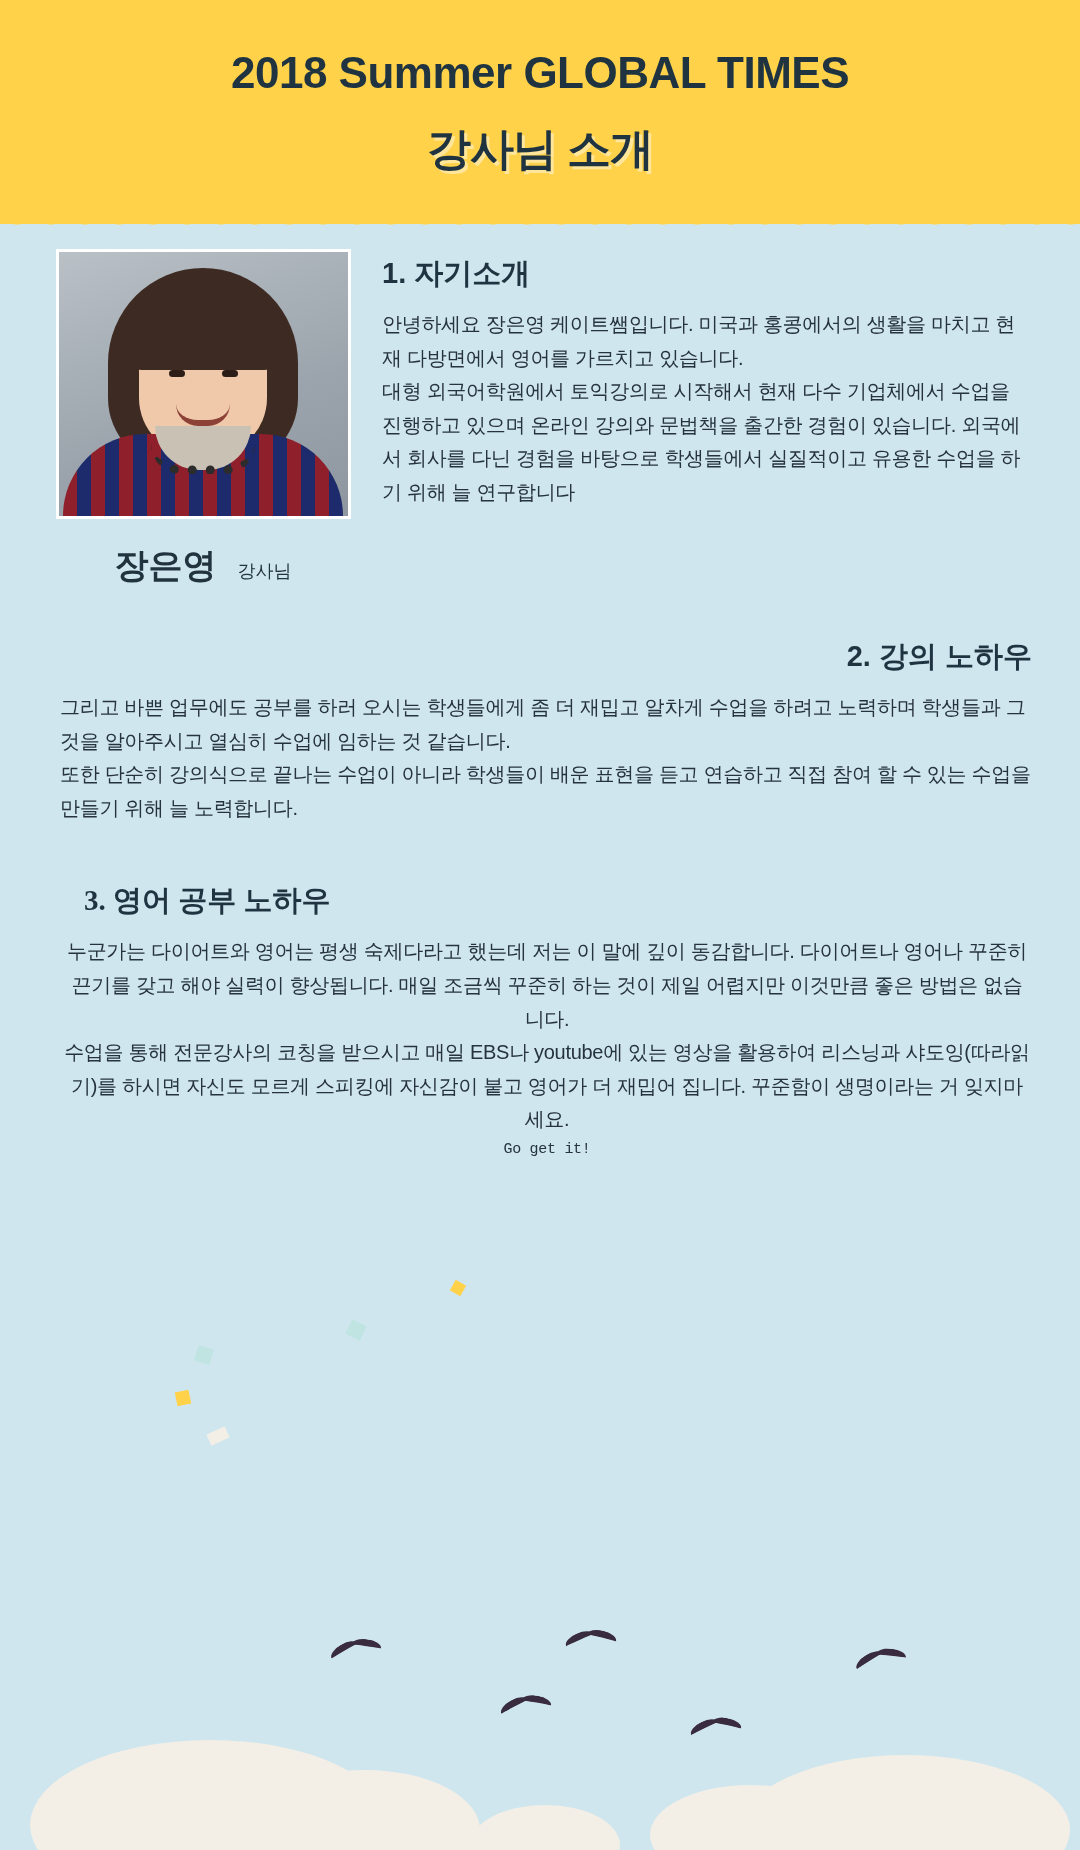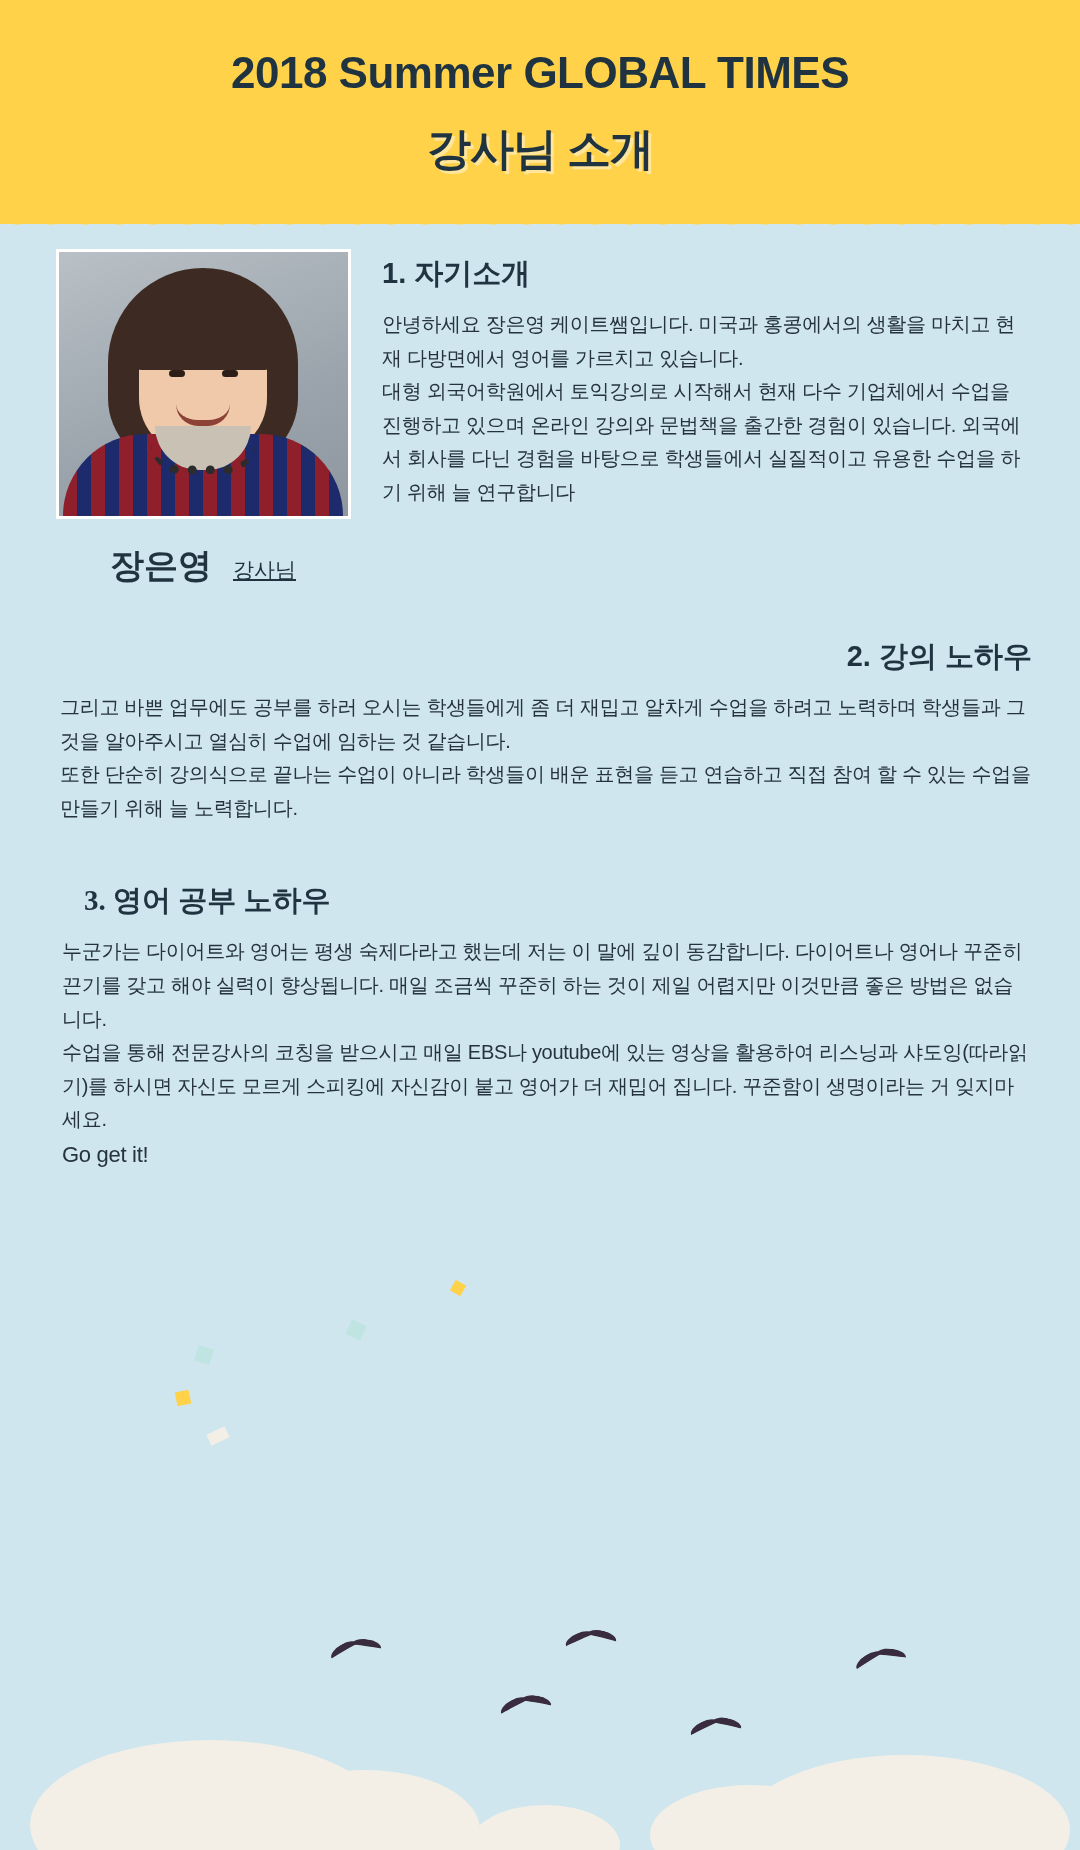--- a/index.html
+++ b/index.html
@@ -120,24 +120,23 @@
     position:absolute; left:50%; bottom:42px; transform:translateX(-50%);
     width:104px; height:30px; border-bottom:9px dotted #2c2c2c; border-radius:0 0 52px 52px;
   }
   .profile-name {
     margin-top: 24px;
     font-size: 34px;
     font-weight: bold;
     color: #20333f;
   }
   .profile-name .role {
-    font-size: 21px;
+    font-size: 18px;
     font-weight: normal;
     margin-left: 21px;
-    text-decoration: underline;
   }
   .intro-text { flex: 1; padding-left: 24px; padding-top: 8px; }
 
   h2.sect {
     font-size: 29px;
     font-weight: bold;
     color: #1f3440;
     margin: 0 0 14px 0;
   }
   .para {
@@ -148,23 +147,23 @@
     letter-spacing: -0.3px;
   }
   .para + .para { margin-top: 0; }
 
   .sect-2 { margin-top: 48px; }
   .sect-2 h2.sect { margin-left: 10px; text-align: right; }
   .sect-2 .body { margin-top: 6px; padding-left: 12px; }
 
   .sect-3 { margin-top: 56px; }
   .sect-3 h2.sect { margin-left: 36px; font-family: Liberation Serif, serif; }
-  .sect-3 .body { margin-top: 8px; padding-left: 14px; }
-
-  .go-get { font-size: 22px; line-height: 1.68; margin-top: 2px; }
+  .sect-3 .body { margin-top: 8px; padding-left: 14px; text-align: center; }
+
+  .go-get { font-size: 15px; line-height: 1.68; margin-top: 2px; font-family: Liberation Mono, monospace; }
 
   
   .footer-deco { position: absolute; left: 0; bottom: 0; width: 100%; height: 260px; z-index: 1; }
   .cloud { position:absolute; background:#f3efe6; border-radius:50%; }
   .c1 { width: 360px; height: 170px; left: 30px; bottom: -60px; }
   .c2 { width: 230px; height: 120px; left: 250px; bottom: -40px; }
   .c3 { width: 330px; height: 150px; right: 10px; bottom: -55px; }
   .c4 { width: 200px; height: 100px; right: 230px; bottom: -35px; }
   .c5 { width: 150px; height: 80px; left: 470px; bottom: -35px; }
 

